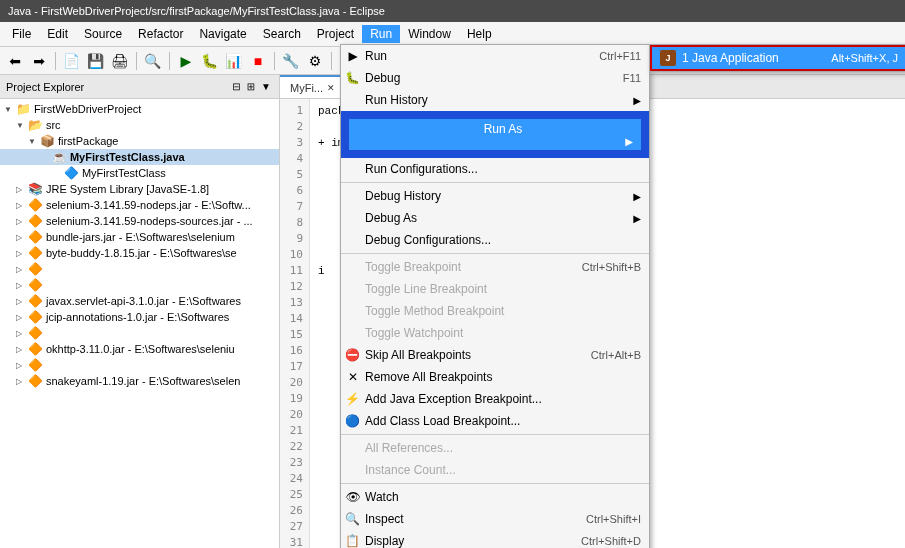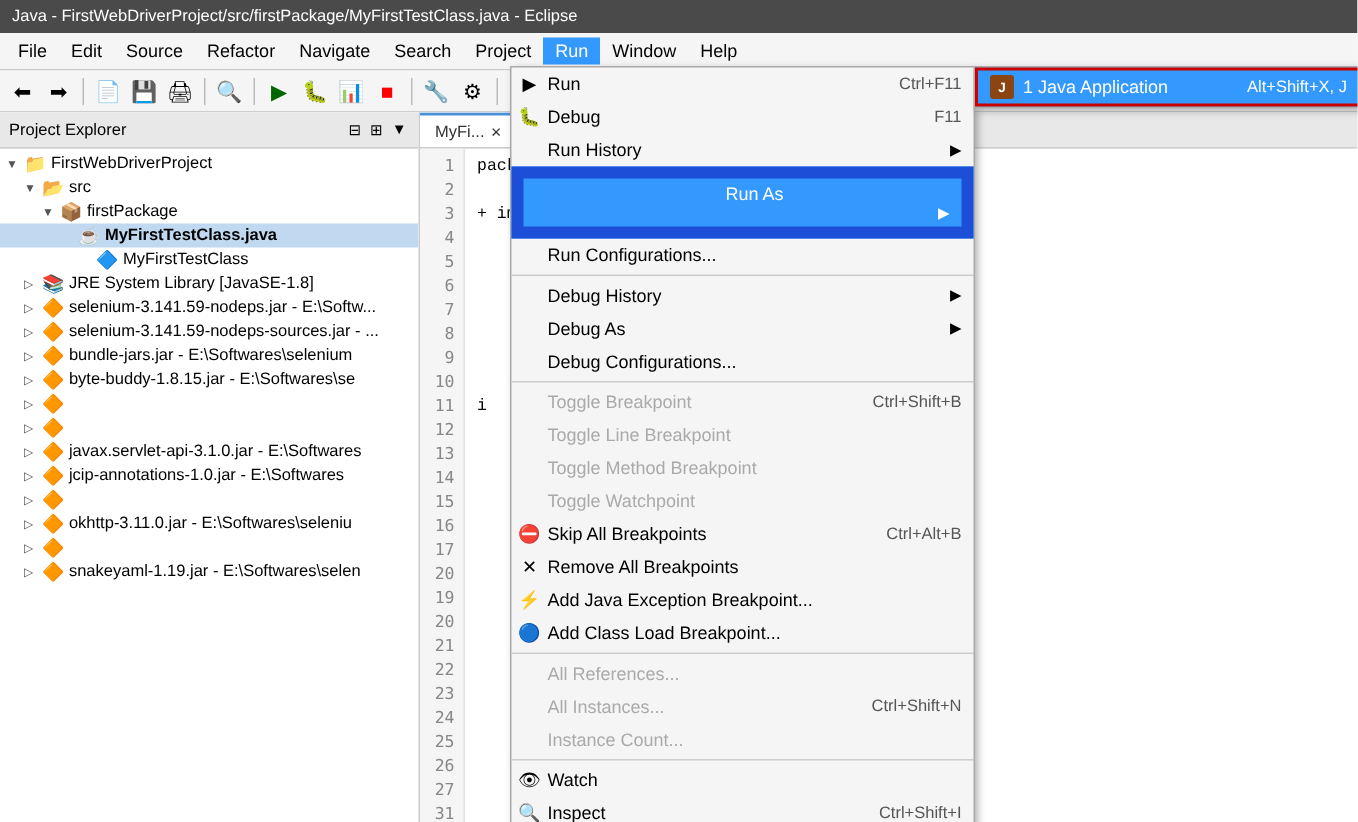--- a/index.html
+++ b/index.html
@@ -571,25 +571,20 @@
     <span class="icon-space">🔵</span>
     <span>Add Class Load Breakpoint...</span>
   </div>
   <div class="menu-separator"></div>
   <div class="menu-dropdown-item disabled">
     <span class="icon-space"></span>
     <span>All References...</span>
   </div>
   <div class="menu-dropdown-item disabled">
     <span class="icon-space"></span>
-    <span>All Instances...</span>
-    <span class="shortcut">Ctrl+Shift+N</span>
-  </div>
-  <div class="menu-dropdown-item disabled">
-    <span class="icon-space"></span>
     <span>Instance Count...</span>
   </div>
   <div class="menu-separator"></div>
   <div class="menu-dropdown-item">
     <span class="icon-space">👁</span>
     <span>Watch</span>
   </div>
   <div class="menu-dropdown-item">
     <span class="icon-space">🔍</span>
     <span>Inspect</span>

